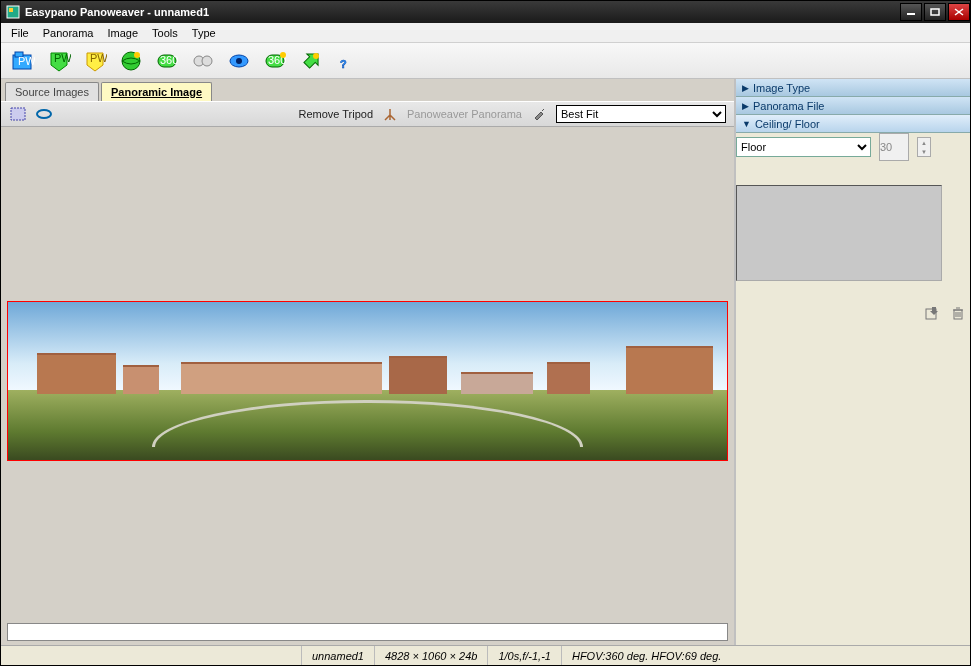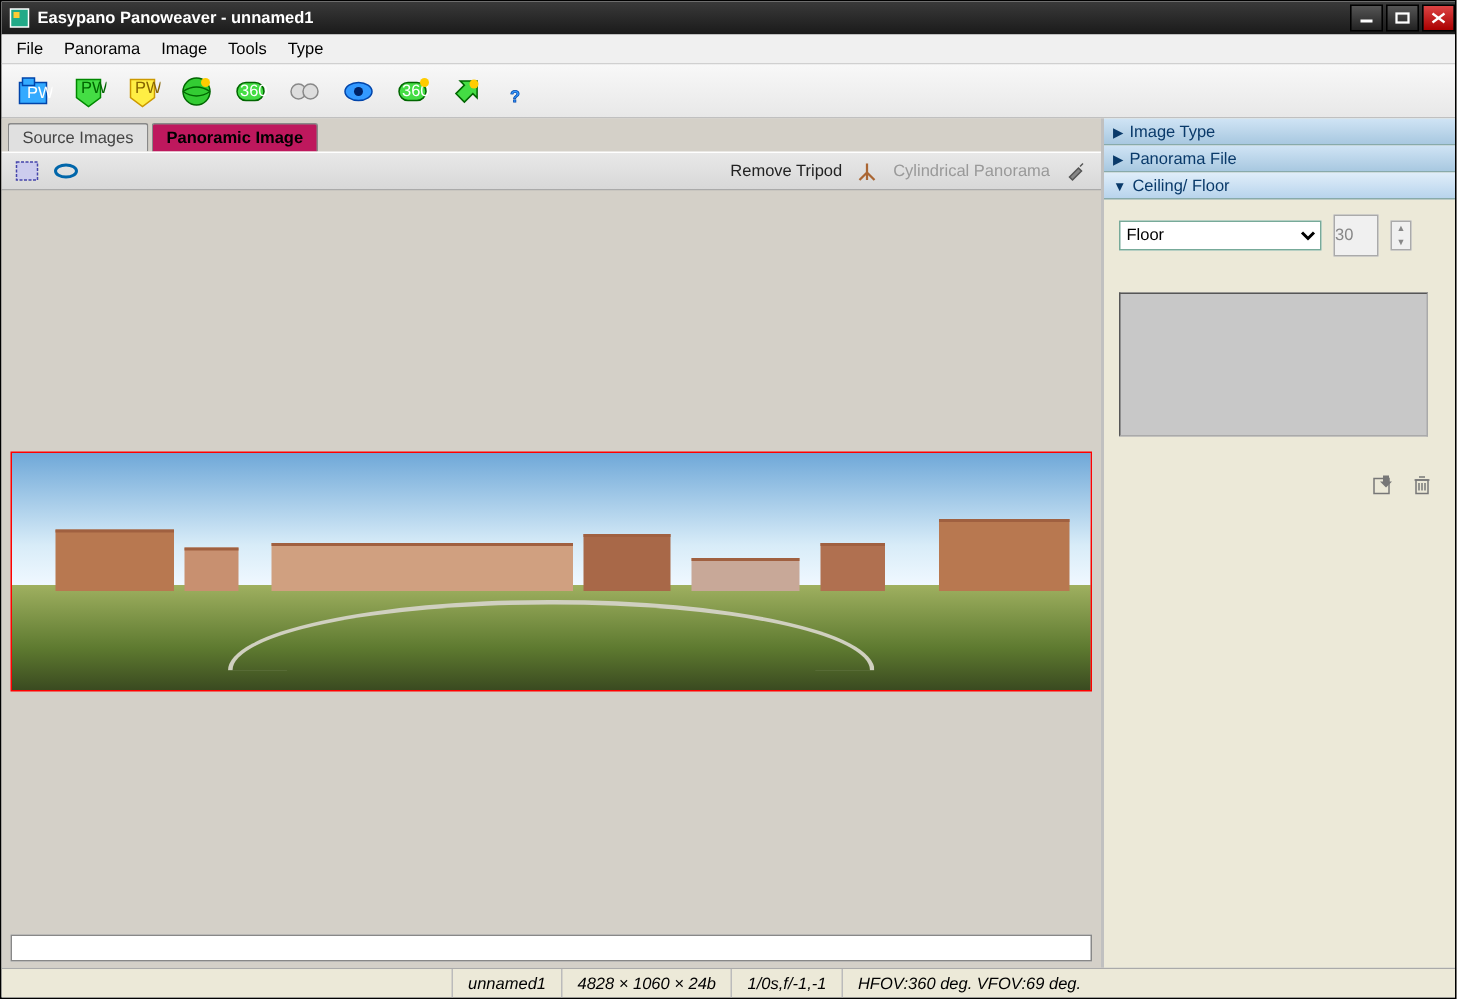--- a/index.html
+++ b/index.html
@@ -22,21 +22,21 @@
 .toolbar .tbtn { width: 28px; height: 28px; display: flex; align-items: center; justify-content: flex-end; cursor: pointer; border-radius: 3px; }
 
 
 .main { display: flex; height: calc(100% - 22px - 20px - 36px - 20px); }
 .left { flex: 1; display: flex; flex-direction: column; border-right: 2px solid #c0c0c0; background:#d4d0c8; min-width:0;}
 .right { width: 234px; background: #ece9d8; display: flex; flex-direction: column; }
 
 
 .tabrow { height: 22px; background: #d4d0c8; display: flex; align-items: flex-end; padding-left: 4px; }
 .tab { padding: 3px 9px; background: #e0e0e0; border: 1px solid #888; border-bottom: none; margin-right: 2px; cursor: pointer; border-radius: 2px 2px 0 0; color:#444;}
-.tab.active { background: #be185d; font-weight: bold; color:#000;}
+.tab.active { background: #fef9c3; font-weight: bold; color:#000;text-decoration:underline;}
 
 
 .subbar { height: 26px; background: linear-gradient(#e8e8e8,#d8d8d8); display: flex; align-items: center; padding: 0 8px; border-top:1px solid #fff; border-bottom: 1px solid #aaa; gap: 8px; }
 .subbar .spacer { flex: 1; }
 .subbar .lbl { color: #222; }
 .subbar .lbl.disabled { color: #999; }
 .subbar select { height: 18px; width: 170px; background: #fff; border: 1px solid #000; font-size: 11px; }
 .subbar .smbtn { width: 18px; height: 18px; display:flex; align-items:center; justify-content:center; cursor:pointer; }
 
 
@@ -44,21 +44,21 @@
 .pano-frame { position: absolute; left: 6px; right: 6px; top: 174px; height: 160px; border: 1px solid #f00; background: linear-gradient(to bottom, #bde0f5 0%, #e0f0ff 30%, #cfd9c0 32%, #7a9050 55%, #4a6030 100%); overflow: hidden; }
 .pano-sky { position:absolute; top:0; left:0; right:0; height:56%; background: linear-gradient(to bottom,#6fa8d8 0%,#d8ecf8 70%,#f0f8ff 100%); }
 .pano-ground { position:absolute; bottom:0; left:0; right:0; height:44%; background: linear-gradient(to bottom,#9fb060 0%,#5e7a30 60%,#3a4a20 100%); }
 .pano-building { position:absolute; background:#b87850; border-top:2px solid #a06040; }
 .canvas-bottom-strip { position: absolute; left:6px; right:6px; bottom: 4px; height: 18px; background: #fff; border:1px solid #888;}
 
 
 .accord-head { height: 18px; background: linear-gradient(#d0e4f5,#a8c8e0); border-bottom: 1px solid #8aa; display: flex; align-items: center; padding-left: 6px; cursor: pointer; color: #0a3a6a; font-size: 11px; }
 .accord-head .tri { margin-right: 4px; font-size: 9px; }
 .accord-head.open { background: linear-gradient(#e0eefa,#b8d4ec); }
-.accord-body { padding: 10px; display: flex; flex-direction: column; gap: 24px; }
+.accord-body { display: flex; flex-direction: column; gap: 24px; }
 .accord-body select { width: 135px; height: 20px; background:#fff; border:1px solid #7a9; }
 .accord-body .row { display:flex; align-items:center; gap:8px; }
 .accord-body input.num { width:30px; height:28px; text-align:left; border:1px solid #aaa; background:#f0f0f0; color:#888;}
 .spinner { width:14px; height:20px; display:flex; flex-direction:column; border:1px solid #aaa; background:#f0f0f0;}
 .spinner div{flex:1; font-size:6px; display:flex; align-items:center; justify-content:center; color:#888; cursor:pointer;}
 .preview-box { width: 206px; height: 96px; background: #c8c8c8; border: 1px inset #aaa; }
 .rt-actions { display:flex; justify-content:flex-end; gap:10px; padding-right:4px;}
 .rt-actions .ibtn { width:16px; height:16px; cursor:pointer; display:flex; align-items:center; justify-content:center; color:#666;}
 
 
@@ -189,26 +189,29 @@
             <ellipse cx="9" cy="7" rx="7" ry="4" fill="none" stroke="#06a" stroke-width="2"></ellipse>
           </svg>
         </div>
       <div class="spacer"></div>
       <span class="lbl">Remove Tripod</span>
       <div class="smbtn">
           <svg width="14" height="14">
             <path d="M7 2 L7 8 M7 8 L2 13 M7 8 L12 13 M7 8 L7 13" stroke="#a63" stroke-width="1.5" fill="none"></path>
           </svg>
         </div>
-      <span class="lbl disabled">Cylindrical Panorama</span>
+      <span class="lbl disabled">Panoweaver Panorama</span>
       <div class="smbtn">
           <svg width="14" height="14">
             <path d="M3 11 L9 5 L11 7 L5 13 Z M10 4 L12 2" stroke="#555" fill="#888"></path>
           </svg>
         </div>
+      <select>
+        <option>Best Fit</option>
+      </select>
     </div>
     <div class="canvas-area">
       <div class="pano-frame">
         <div class="pano-sky"></div>
         <div class="pano-ground"></div>
         <div class="pano-building" style="left:4%; bottom:42%; width:11%; height:26%;"></div>
         <div class="pano-building" style="left:16%; bottom:42%; width:5%; height:18%; background:#c89070;"></div>
         <div class="pano-building" style="left:24%; bottom:42%; width:28%; height:20%; background:#d0a080;"></div>
         <div class="pano-building" style="left:53%; bottom:42%; width:8%; height:24%; background:#a86848;"></div>
         <div class="pano-building" style="left:63%; bottom:42%; width:10%; height:14%; background:#c8a898;"></div>
@@ -265,14 +268,14 @@
       </div>
     </div>
   </div>
 </div>
 
 <div class="statusbar">
   <div class="cell"></div>
   <div class="cell">unnamed1</div>
   <div class="cell">4828 × 1060 × 24b</div>
   <div class="cell">1/0s,f/-1,-1</div>
-  <div class="cell">HFOV:360 deg. VFOV:69 deg.</div>
+  <div class="cell">HFOV:360 deg. HFOV:69 deg.</div>
 </div>
 
 </body></html>

